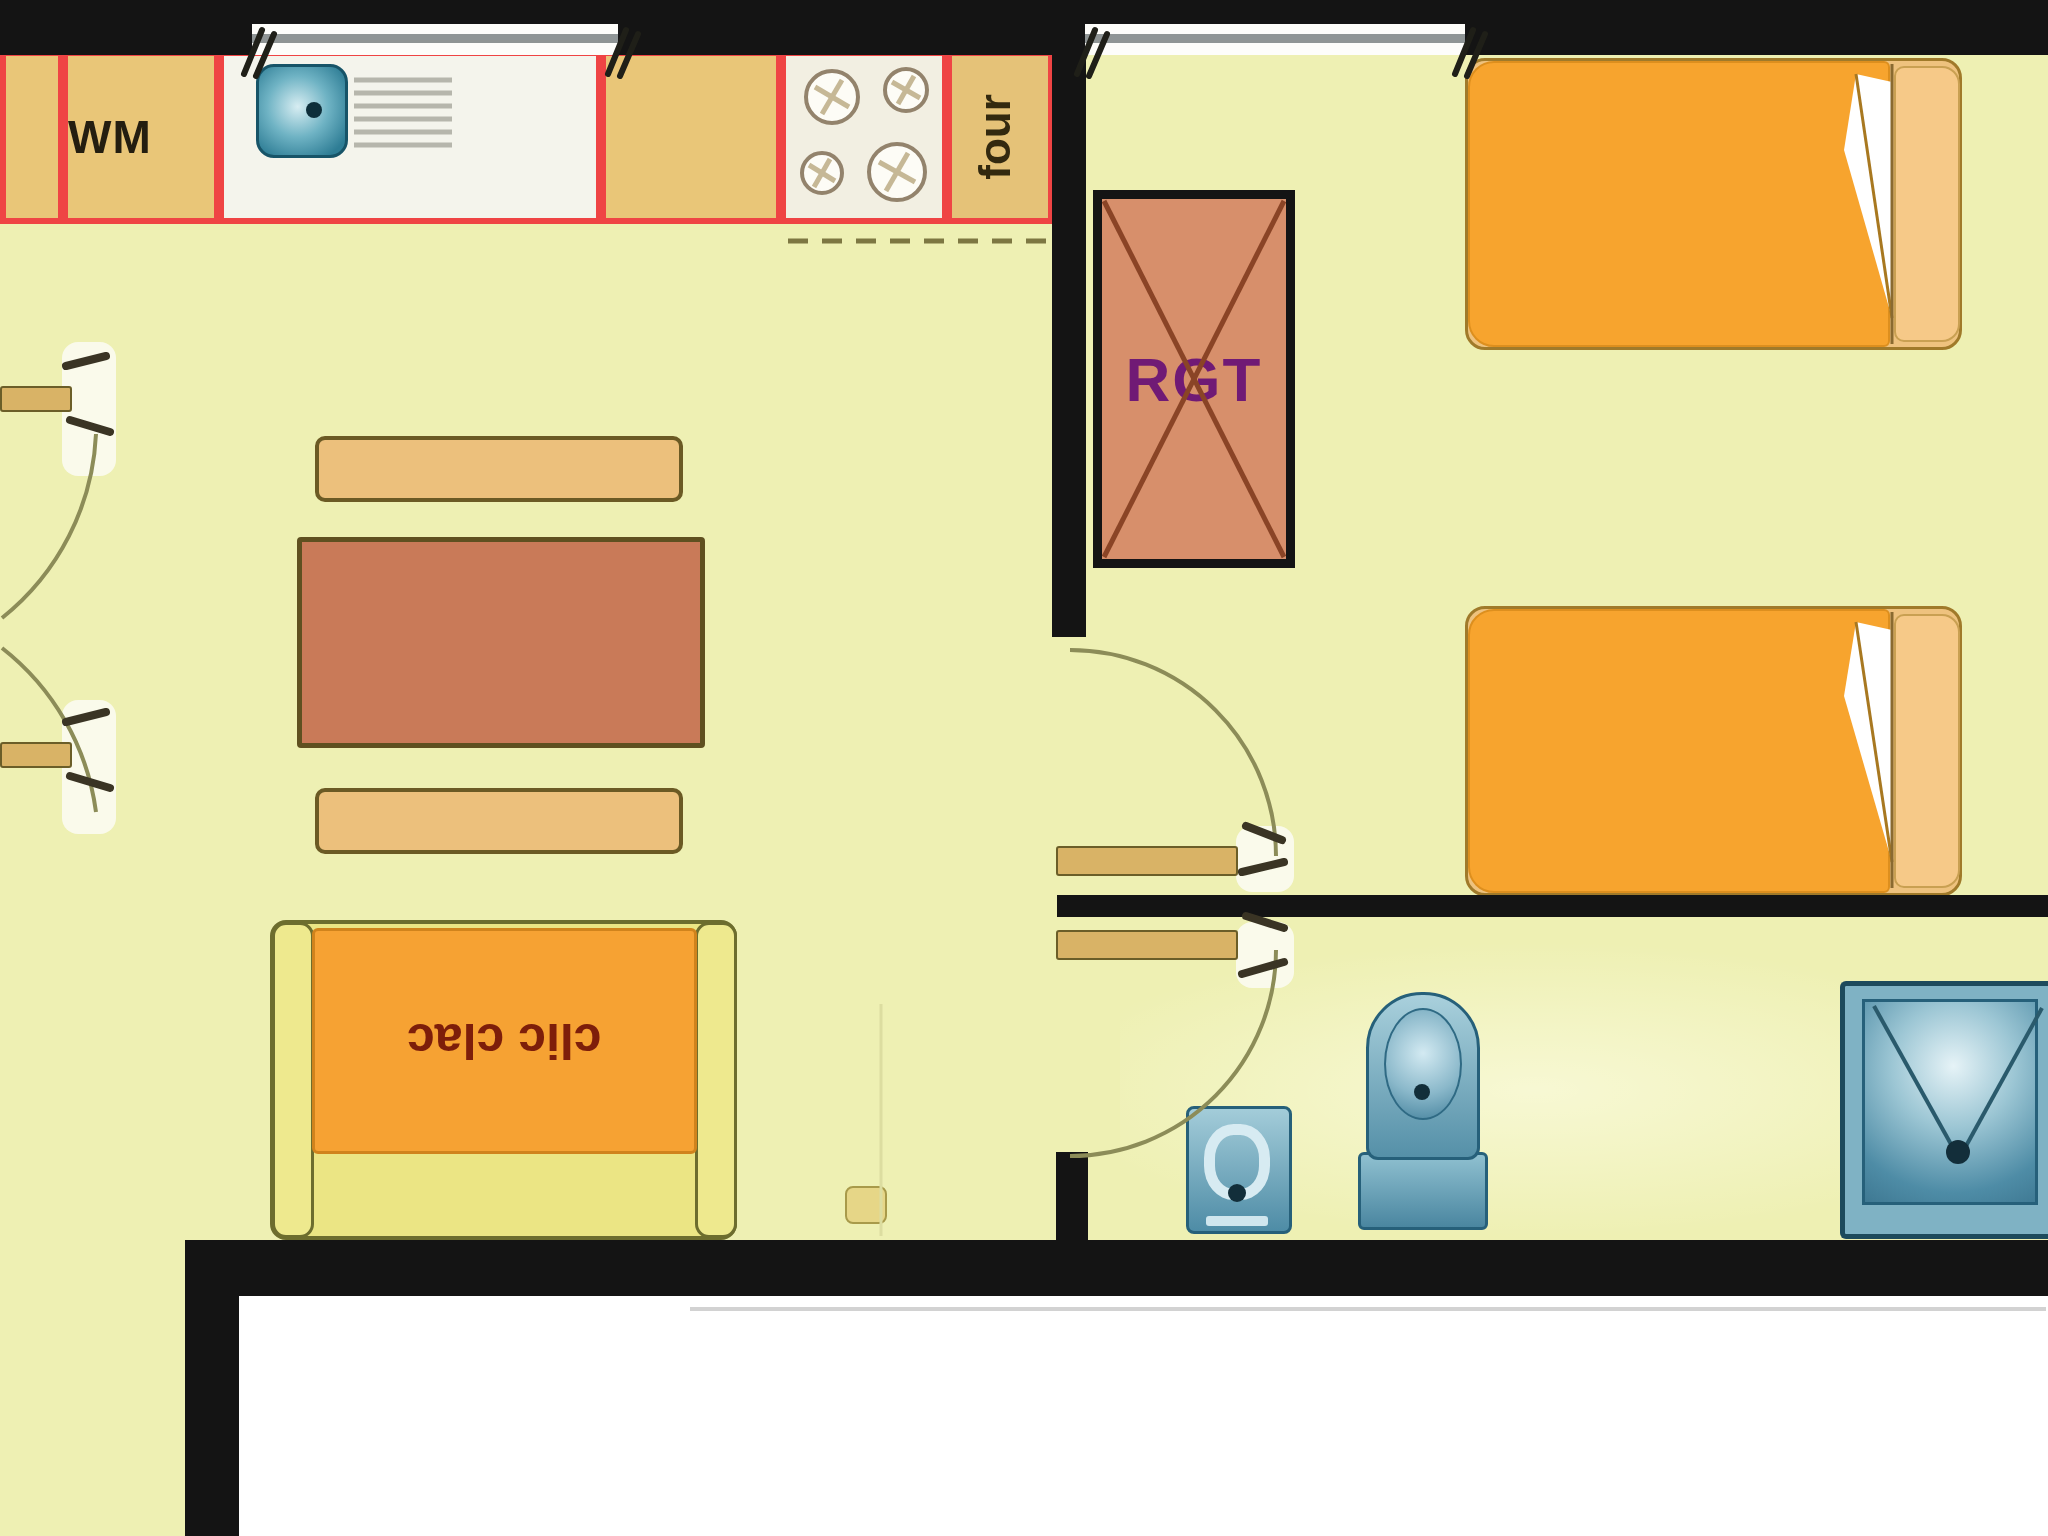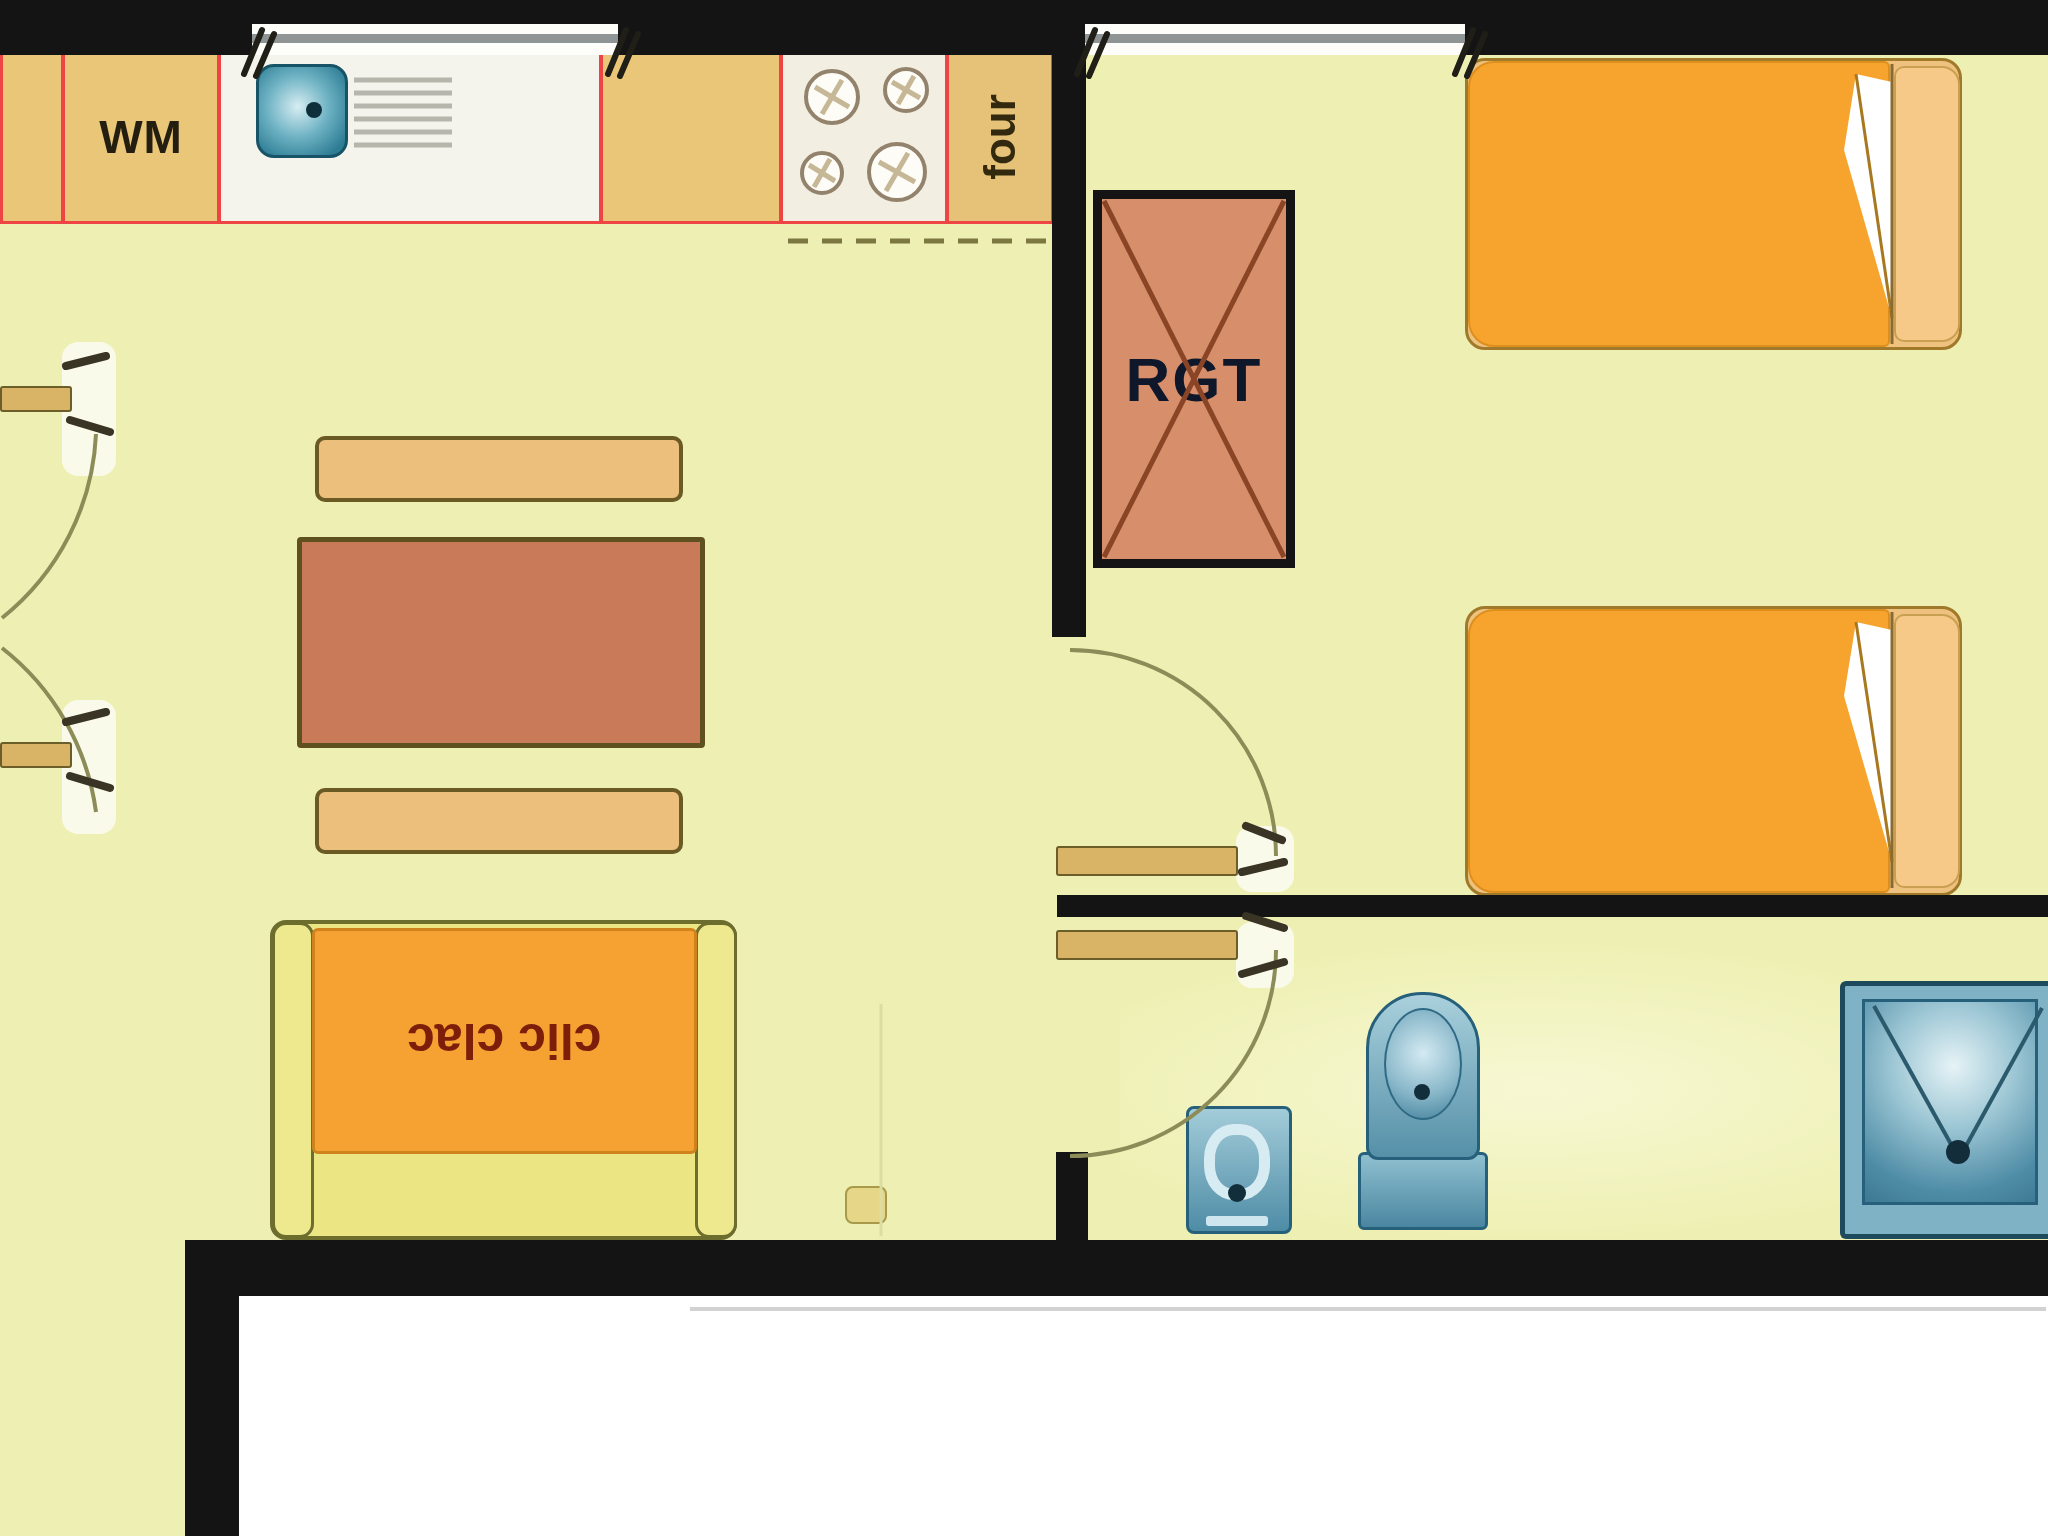--- a/index.html
+++ b/index.html
@@ -1,20 +1,20 @@
 <!DOCTYPE html>
 <html><head>
 <meta charset="utf-8">
 <style>
   html,body{margin:0;padding:0;background:#ffffff;}
   #plan{position:relative;width:2048px;height:1536px;overflow:hidden;
         font-family:"Liberation Sans", sans-serif;background:#eef0b3;}
   .abs{position:absolute;box-sizing:border-box;}
   .wall{background:#141414;z-index:3;}
-  .cell{border:3px solid #ef4444;z-index:1;display:flex;align-items:center;justify-content:center;}
+  .cell{border:6px solid #ef4444;z-index:1;display:flex;align-items:center;}
   .leaf{background:#d9b366;border:2px solid #6b5e28;border-radius:3px;z-index:2;}
   .jamb{background:rgba(252,252,244,.85);border-radius:16px;z-index:1;}
   .label{z-index:8;display:flex;align-items:center;justify-content:center;font-weight:bold;}
   svg.lines{position:absolute;left:0;top:0;z-index:6;pointer-events:none;}
   .winch{background:#fdfdfa;z-index:4;}
   .glass{position:absolute;left:0;top:10px;width:100%;height:9px;background:#8f9595;}
 </style>
 </head>
 <body>
 
@@ -49,21 +49,21 @@
   <div class="abs jamb" style="left:1236px;top:826px;width:58px;height:66px;"></div>
   <div class="abs jamb" style="left:1236px;top:922px;width:58px;height:66px;"></div>
 
   <div class="abs leaf" style="left:0;top:386px;width:72px;height:26px;"></div>
   <div class="abs leaf" style="left:0;top:742px;width:72px;height:26px;"></div>
   <div class="abs leaf" style="left:1056px;top:846px;width:182px;height:30px;"></div>
   <div class="abs leaf" style="left:1056px;top:930px;width:182px;height:30px;"></div>
 
   <div class="abs" style="left:1093px;top:190px;width:202px;height:378px;background:#d78f6b;
               border:9px solid #141414;z-index:1;display:flex;align-items:center;justify-content:center;">
-    <span class="label" style="font-size:62px;color:#0f172a;letter-spacing:2px;">RGT</span>
+    <span class="label" style="font-size:62px;color:#701a75;letter-spacing:2px;">RGT</span>
   </div>
 
   <div class="abs" style="left:315px;top:436px;width:368px;height:66px;background:#ecc07c;border:4px solid #6b5a24;border-radius:10px;z-index:1;"></div>
   <div class="abs" style="left:297px;top:537px;width:408px;height:211px;background:#c97a58;border:5px solid #5f5020;border-radius:4px;z-index:1;"></div>
   <div class="abs" style="left:315px;top:788px;width:368px;height:66px;background:#ecc07c;border:4px solid #6b5a24;border-radius:10px;z-index:1;"></div>
 
   <div class="abs" style="left:270px;top:920px;width:467px;height:320px;background:#ebe584;border:4px solid #6d6d2e;border-radius:16px;z-index:1;"></div>
   <div class="abs" style="left:272px;top:922px;width:42px;height:316px;background:#eee98e;border:3px solid #6d6d2e;border-radius:14px;z-index:2;"></div>
   <div class="abs" style="left:695px;top:922px;width:42px;height:316px;background:#eee98e;border:3px solid #6d6d2e;border-radius:14px;z-index:2;"></div>
   <div class="abs" style="left:312px;top:928px;width:385px;height:226px;background:#f6a233;border:3px solid #d0831c;border-radius:6px;z-index:2;

